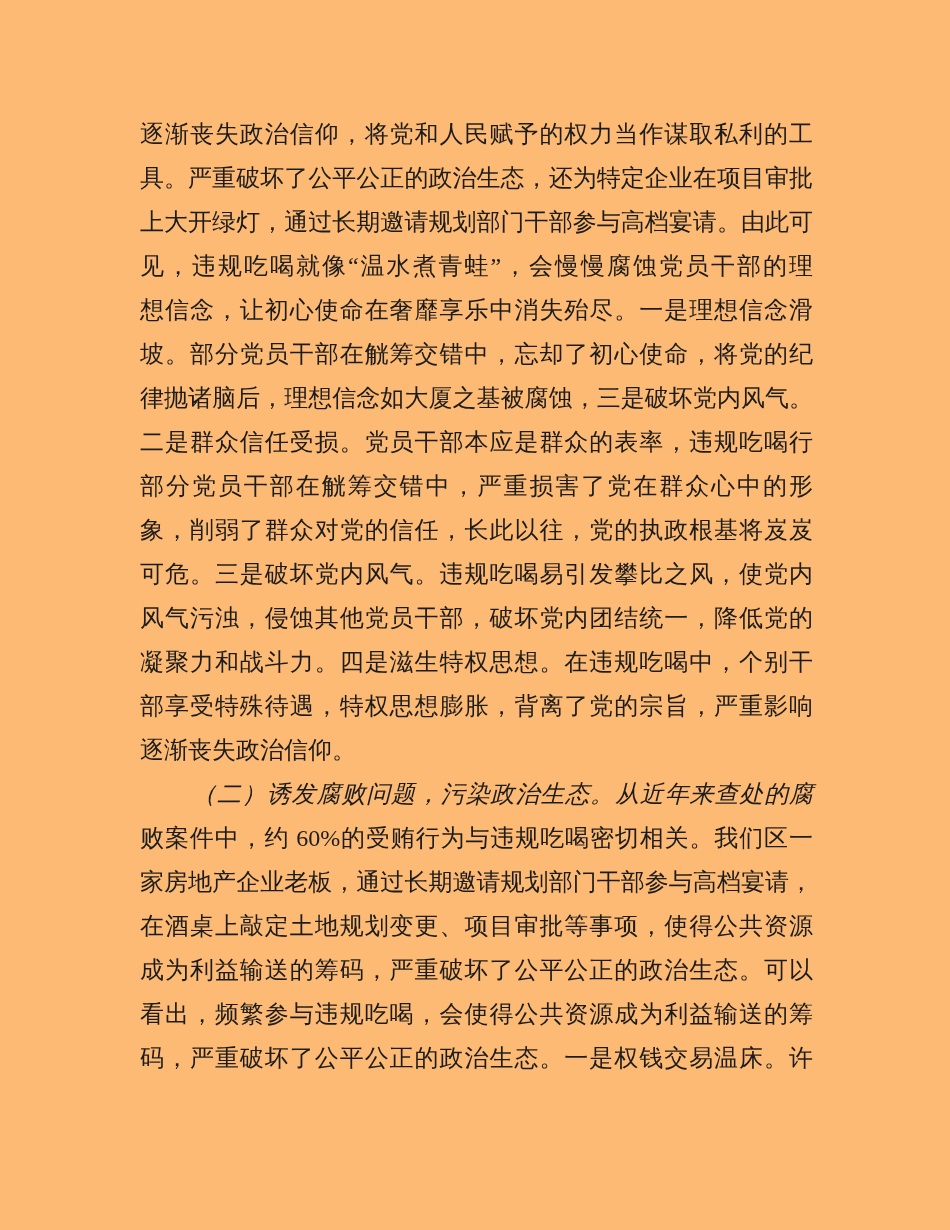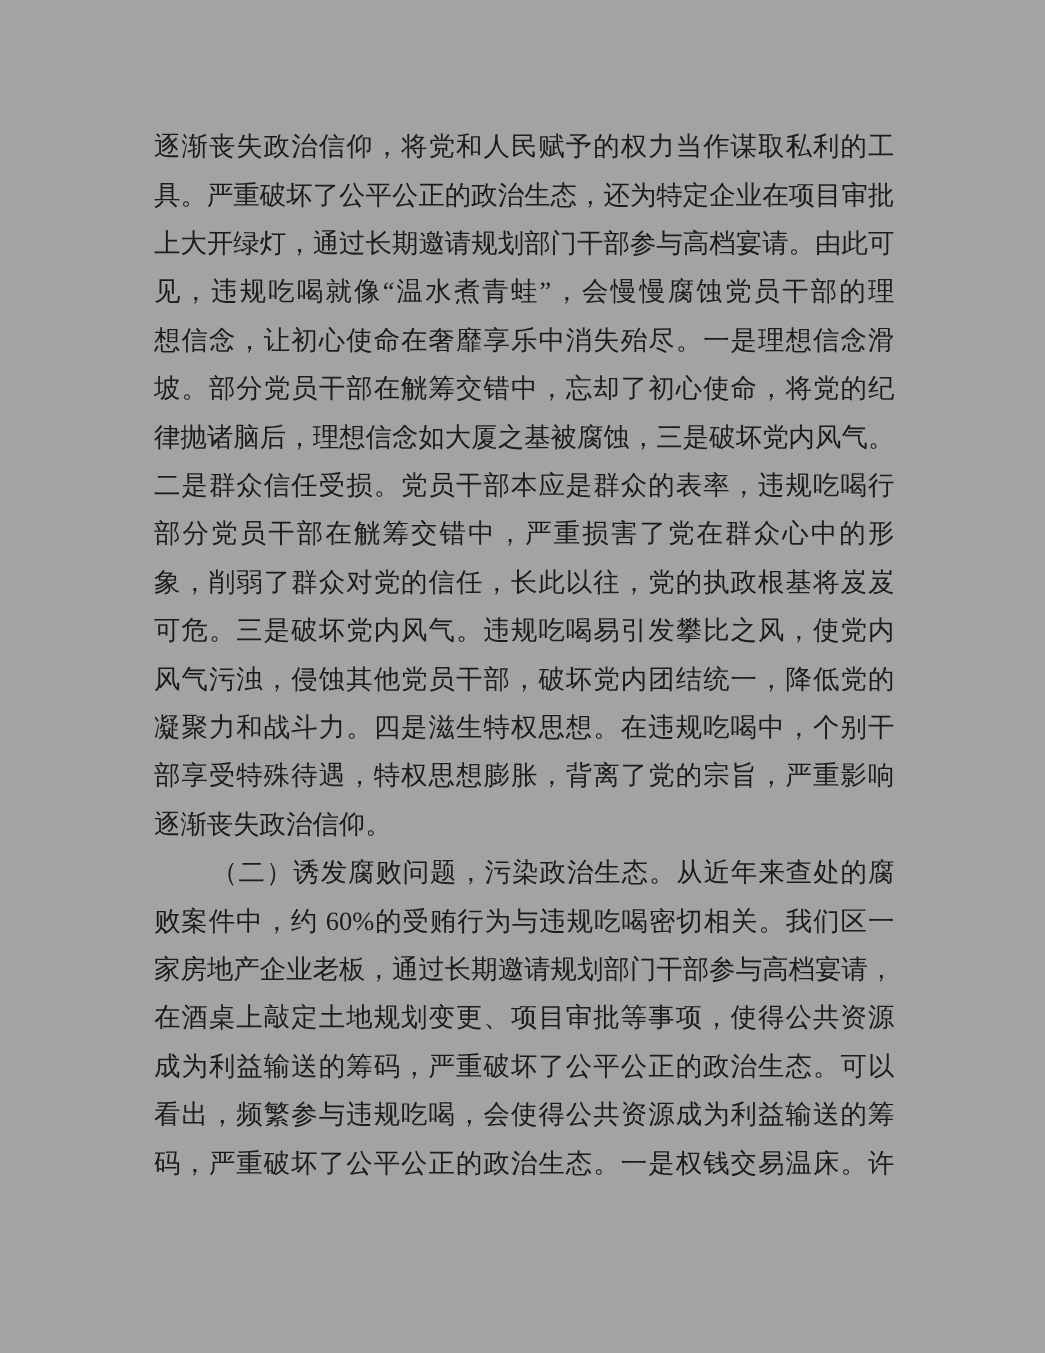--- a/index.html
+++ b/index.html
@@ -4,21 +4,21 @@
 <style>
   html, body {
     margin: 0;
     padding: 0;
     background: #ffffff;
   }
   .page {
     position: relative;
     width: 950px;
     height: 1230px;
-    background: #a3a3a3;
+    background: #fdba74;
     overflow: hidden;
     font-family: "Liberation Serif", "DejaVu Serif", serif;
   }
   .textblock {
     position: absolute;
     left: 140px;
     top: 112px;
     width: 673px;
     color: #1c1c1c;
   }
@@ -34,20 +34,21 @@
     text-align: justify;
     text-align-last: justify;
     white-space: nowrap;
     letter-spacing: 0;
   }
   .line.short {
     text-align-last: left;
   }
   .line.indent {
     padding-left: 52px;
+    font-style: italic;
   }
 </style>
 </head>
 <body>
 
 <div class="page">
   <div class="textblock">
 
     <div class="para">
       <div class="line">逐渐丧失政治信仰，将党和人民赋予的权力当作谋取私利的工</div>

